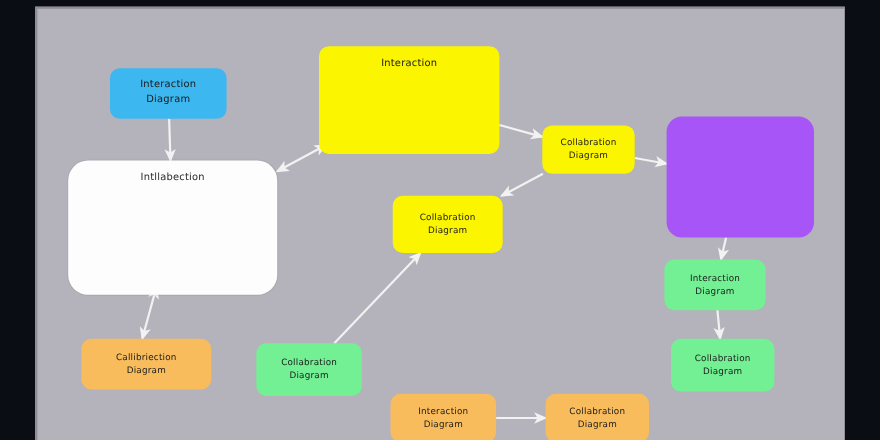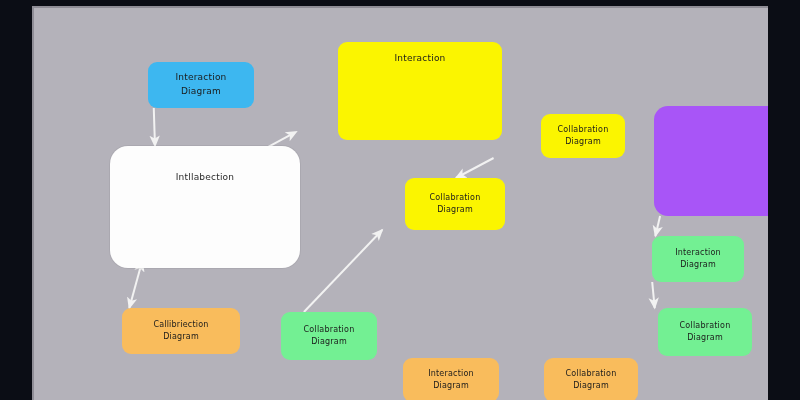--- a/index.html
+++ b/index.html
@@ -49,21 +49,20 @@
     display: flex;
     flex-direction: column;
     align-items: center;
     justify-content: center;
     text-align: center;
     color: #1b1b1b;
     line-height: 1.55;
     letter-spacing: .2px;
     filter: blur(.35px);
     z-index: 3;
-    margin-left: 48px;
   }
   .node .ln { display:block; white-space: nowrap; }
 
   .node.white  { background:#fdfdfd; color:#2a2a2a; border-radius:18px; box-shadow:0 0 0 1px rgba(0,0,0,.05); }
   .node.blue   { background:#3db7f0; }
   .node.yellow { background:#fbf500; }
   .node.purple { background:#a855f7; border-radius:14px; }
   .node.green  { background:#73f093; }
   .node.orange { background:#f9bc5c; }
 
@@ -113,21 +112,21 @@
     </svg>
 
     <div id="node-layer">
         <div class="node blue" style="left: 68px; top: 56px; width: 106px; height: 46px; font-size: 9px;">
           <span class="ln">Interaction</span>
           <span class="ln">Diagram</span>
         </div>
         <div class="node yellow" style="left: 258px; top: 36px; width: 164px; height: 98px; font-size: 9px; justify-content: flex-start; padding-top: 10px;">
           <span class="ln">Interaction</span>
         </div>
-        <div class="node white" style="left: 30px; top: 140px; width: 190px; height: 122px; font-size: 9px; justify-content: flex-start; padding-top: 25px;">
+        <div class="node white" style="left: 30px; top: 140px; width: 190px; height: 122px; font-size: 9px; justify-content: flex-start; padding-top: 10px;">
           <span class="ln">Intllabection</span>
         </div>
         <div class="node yellow" style="left: 461px; top: 108px; width: 84px; height: 44px; font-size: 8px;">
           <span class="ln">Collabration</span>
           <span class="ln">Diagram</span>
         </div>
         <div class="node purple" style="left: 574px; top: 100px; width: 134px; height: 110px; font-size: 9px;"></div>
         <div class="node yellow" style="left: 325px; top: 172px; width: 100px; height: 52px; font-size: 8px;">
           <span class="ln">Collabration</span>
           <span class="ln">Diagram</span>

